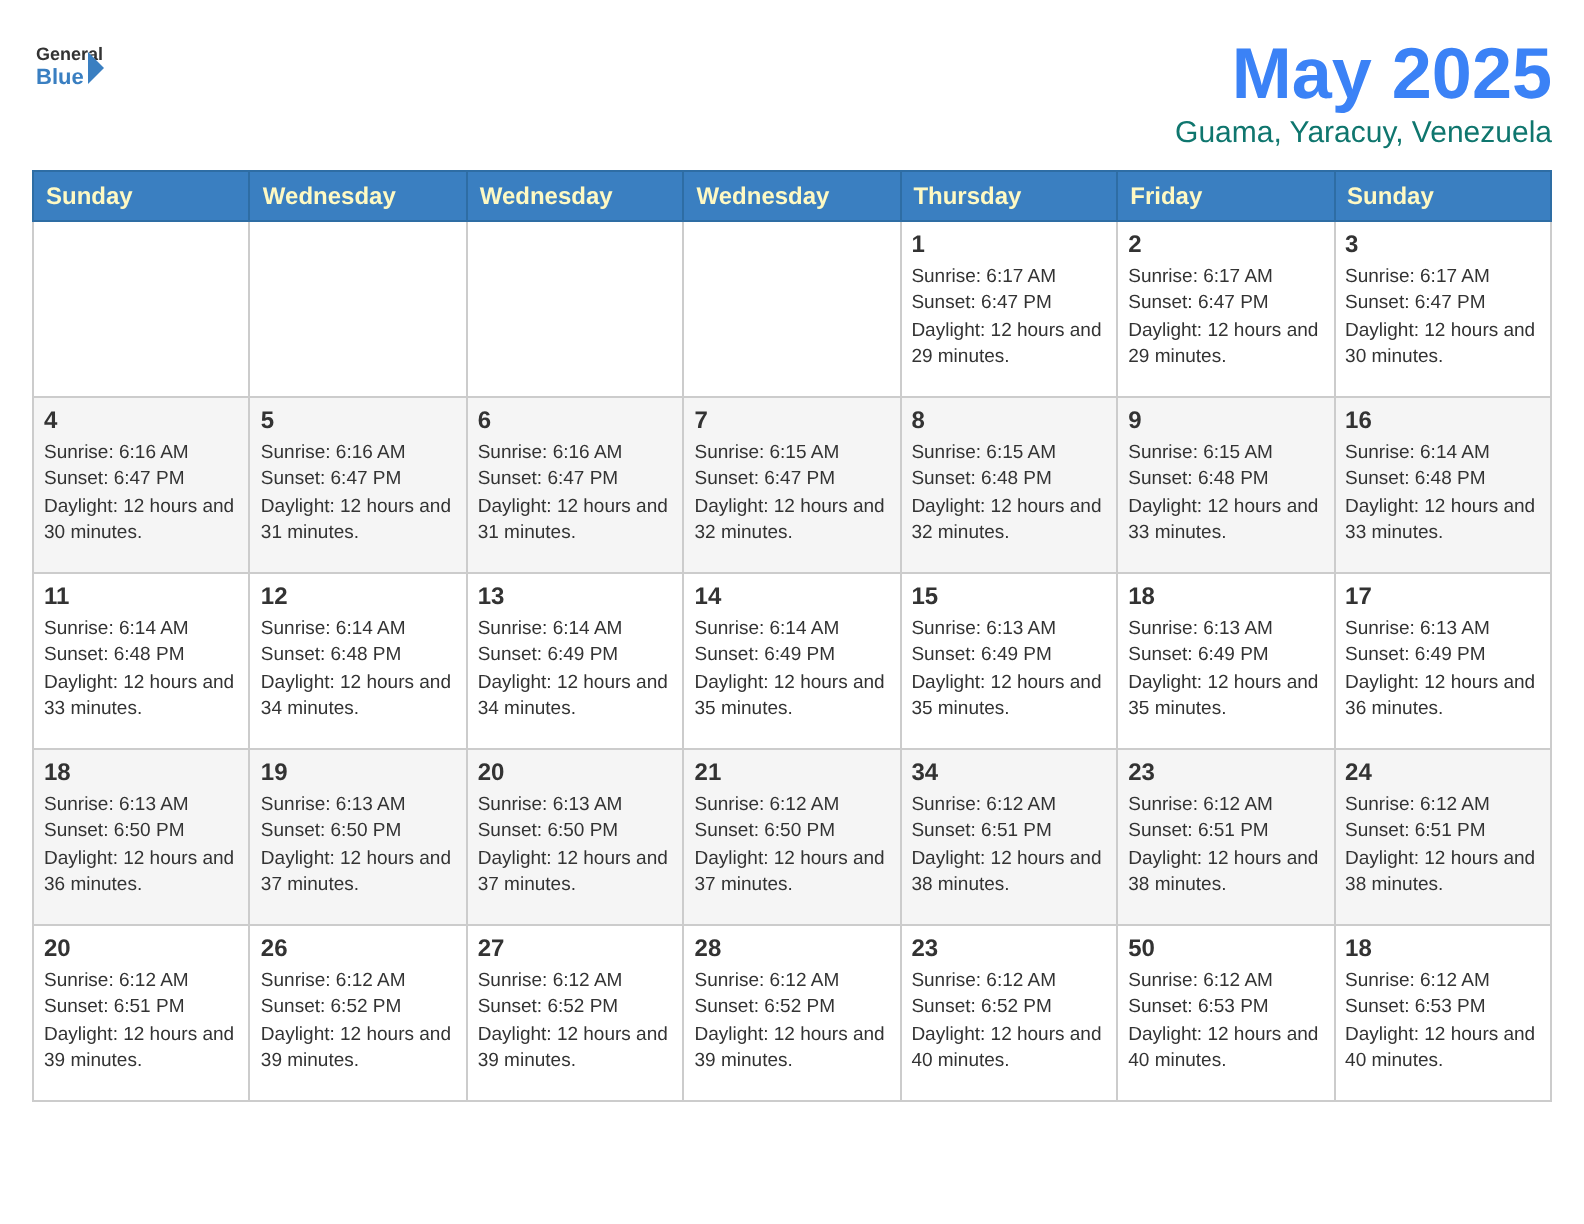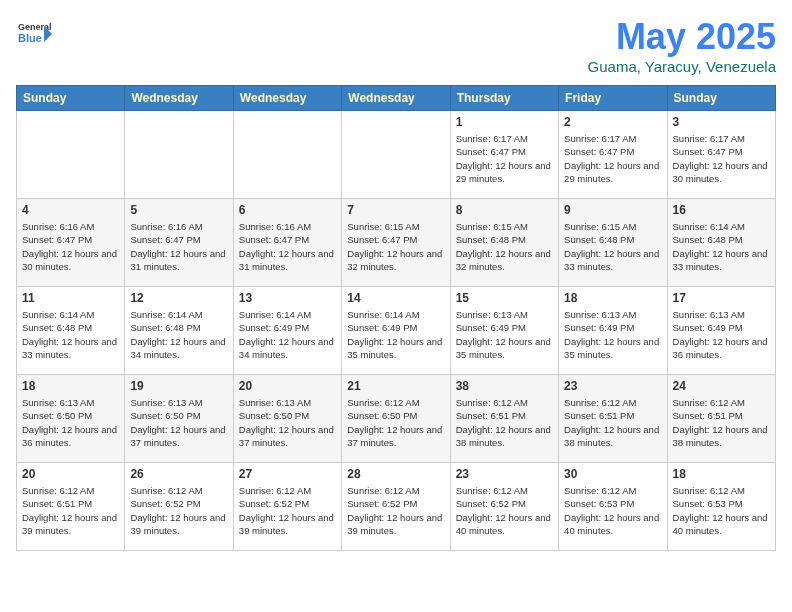--- a/index.html
+++ b/index.html
@@ -204,21 +204,21 @@
         </td>
         <td>
           <div class="day-number">20</div>
           <div class="day-info">Sunrise: 6:13 AM<br>Sunset: 6:50 PM<br>Daylight: 12 hours and 37 minutes.</div>
         </td>
         <td>
           <div class="day-number">21</div>
           <div class="day-info">Sunrise: 6:12 AM<br>Sunset: 6:50 PM<br>Daylight: 12 hours and 37 minutes.</div>
         </td>
         <td>
-          <div class="day-number">38</div>
+          <div class="day-number">34</div>
           <div class="day-info">Sunrise: 6:12 AM<br>Sunset: 6:51 PM<br>Daylight: 12 hours and 38 minutes.</div>
         </td>
         <td>
           <div class="day-number">23</div>
           <div class="day-info">Sunrise: 6:12 AM<br>Sunset: 6:51 PM<br>Daylight: 12 hours and 38 minutes.</div>
         </td>
         <td>
           <div class="day-number">24</div>
           <div class="day-info">Sunrise: 6:12 AM<br>Sunset: 6:51 PM<br>Daylight: 12 hours and 38 minutes.</div>
         </td>
@@ -238,21 +238,21 @@
         </td>
         <td>
           <div class="day-number">28</div>
           <div class="day-info">Sunrise: 6:12 AM<br>Sunset: 6:52 PM<br>Daylight: 12 hours and 39 minutes.</div>
         </td>
         <td>
           <div class="day-number">23</div>
           <div class="day-info">Sunrise: 6:12 AM<br>Sunset: 6:52 PM<br>Daylight: 12 hours and 40 minutes.</div>
         </td>
         <td>
-          <div class="day-number">30</div>
+          <div class="day-number">50</div>
           <div class="day-info">Sunrise: 6:12 AM<br>Sunset: 6:53 PM<br>Daylight: 12 hours and 40 minutes.</div>
         </td>
         <td>
           <div class="day-number">18</div>
           <div class="day-info">Sunrise: 6:12 AM<br>Sunset: 6:53 PM<br>Daylight: 12 hours and 40 minutes.</div>
         </td>
       </tr>
     </tbody>
 </table>
 

